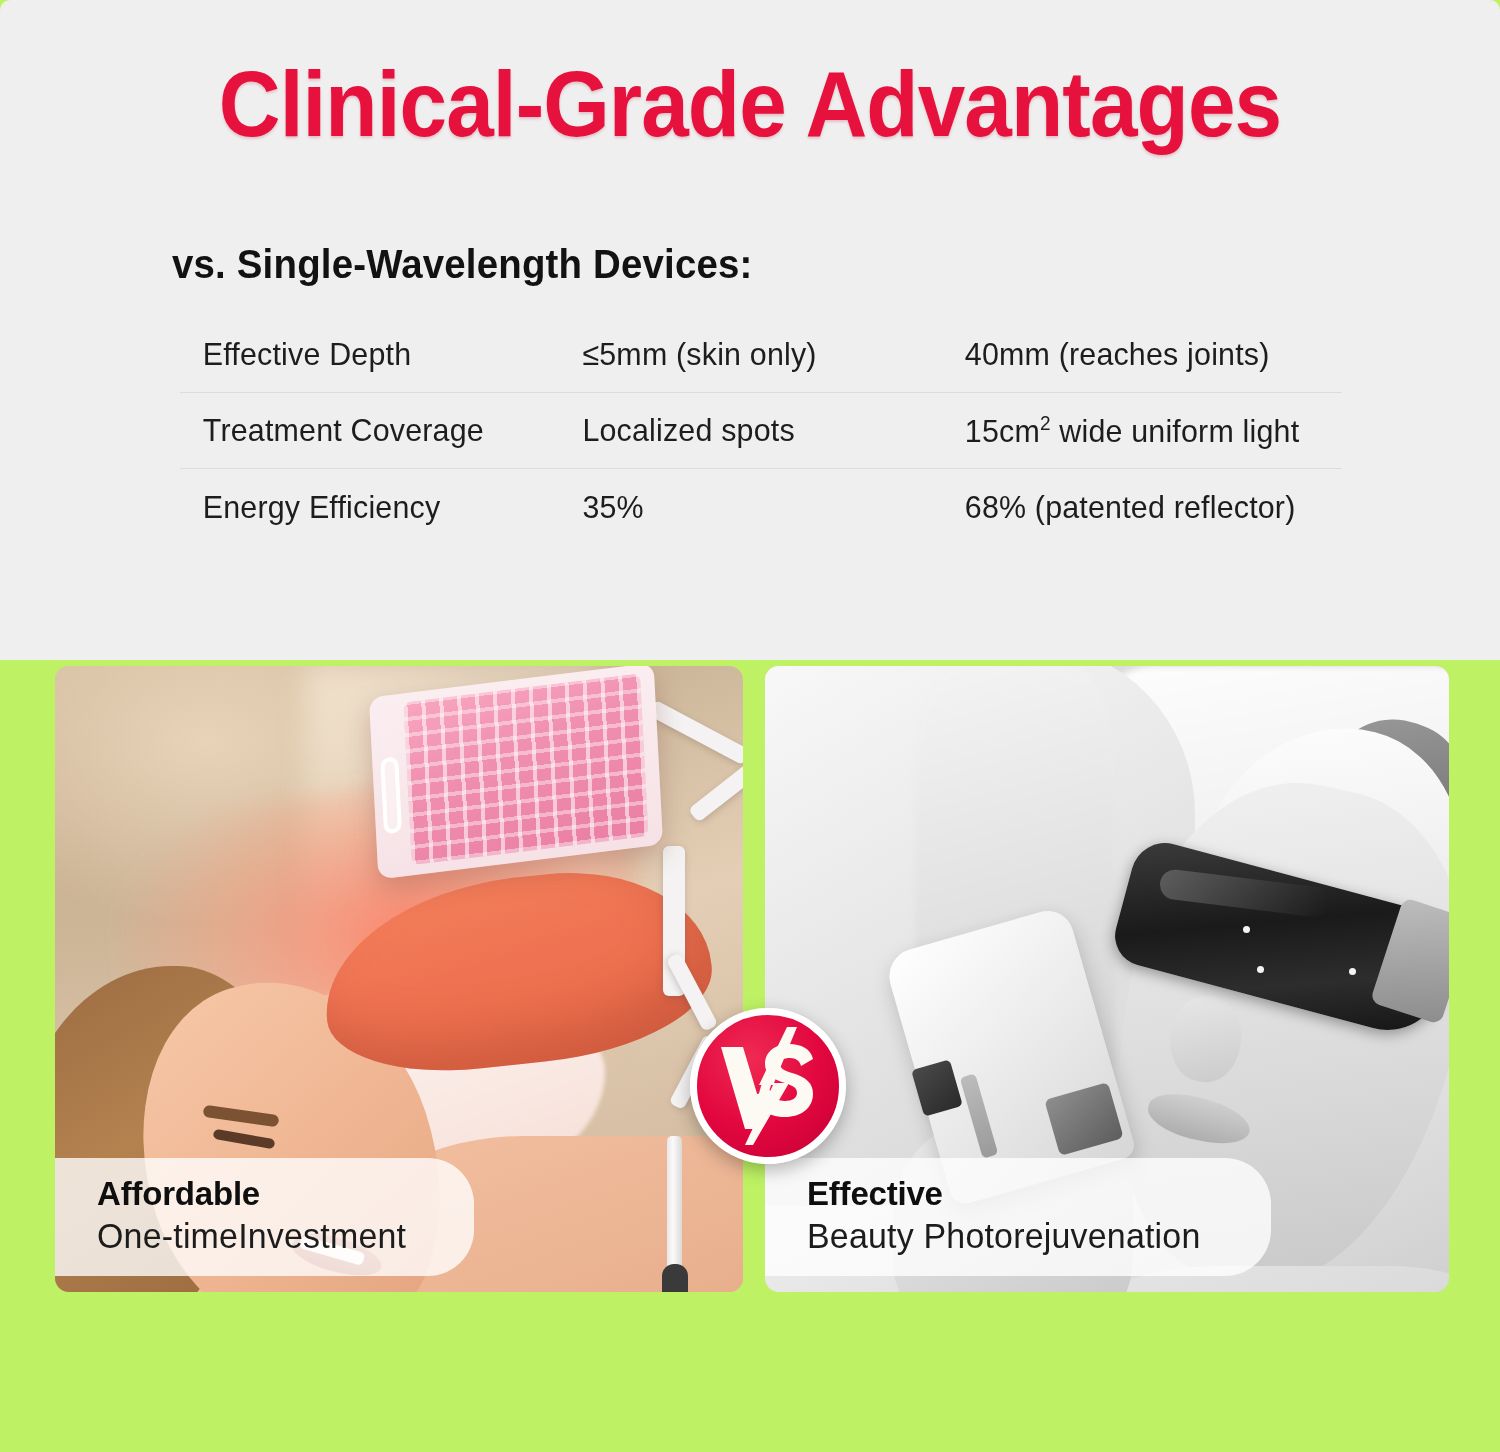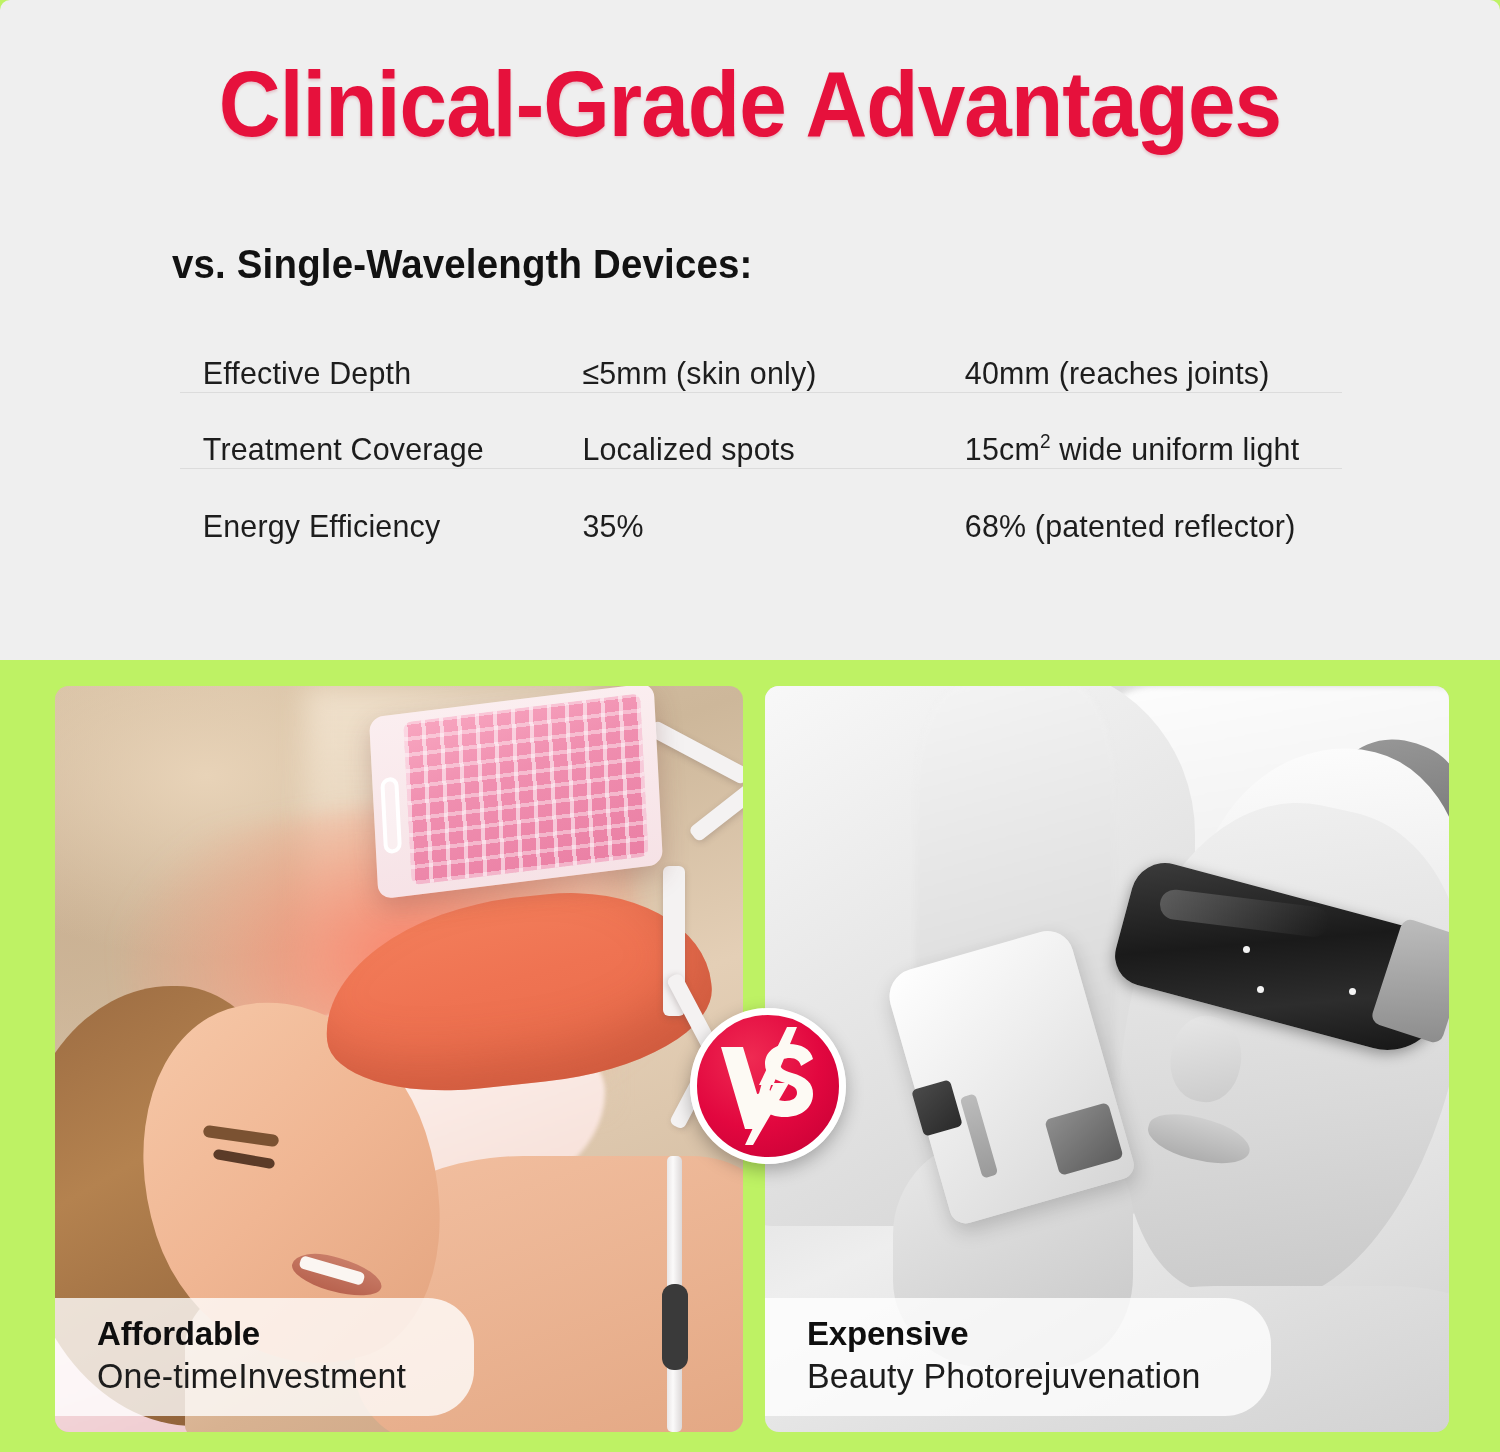--- a/index.html
+++ b/index.html
@@ -61,21 +61,21 @@
     transform-origin: left center;
     white-space: nowrap;
   }
   .th.c1 { width: 374px; padding-left: 42px; }
   .th.c2 { width: 386px; padding-left: 50px; }
   .th.c3 { width: 416px; padding-left: 42px; }
 
   .t-row {
     display: flex;
     height: 76px;
-    align-items: flex-end;
+    align-items: center;
     border-bottom: 1px solid #dcdcdc;
     margin-left: 18px;
     width: 1162px;
   }
   .t-row:last-child { border-bottom: none; }
   .t-cell {
     font-family: "Liberation Sans Narrow", "Liberation Sans", sans-serif;
     font-weight: 400;
     font-size: 32px;
     color: #1d1d1d;
@@ -84,21 +84,21 @@
     transform-origin: left center;
     white-space: nowrap;
   }
   .t-cell.c1 { width: 372px; padding-left: 24px; }
   .t-cell.c2 { width: 390px; padding-left: 32px; }
   .t-cell.c3 { width: 400px; padding-left: 24px; }
   .t-cell sup { font-size: 20px; vertical-align: super; }
 
   
   .photo {
-    position: absolute; top: 686px; height: 746px;
+    position: absolute; top: 666px; height: 626px;
     border-radius: 14px;
     overflow: hidden;
   }
   .photo-left  { left: 55px;  width: 688px; }
   .photo-right { left: 765px; width: 684px; filter: grayscale(1); }
 
   .ph-bg { position: absolute; inset: 0; }
 
   
   .lp-bg {
@@ -456,21 +456,21 @@
     <div class="rp-dot rp-dot2"></div>
     <div class="rp-dot rp-dot3"></div>
 
     <div class="rp-hand"></div>
     <div class="rp-device"></div>
     <div class="rp-screen"></div>
     <div class="rp-device-slot"></div>
     <div class="rp-device-tip"></div>
 
     <div class="caption">
-      <div class="cap-title">Expensive</div>
+      <div class="cap-title">Effective</div>
       <div class="cap-sub">Beauty Photorejuvenation</div>
     </div>
   </div>
 
   <div class="vs-badge">
     <span class="sr">VS</span>
     <svg viewBox="0 0 134 134">
       <g fill="#fdfaf4">
 
         <path d="M20 28 L42 28 L57 78 L62 60 L72 60 L56 110 L44 110 Z"></path>

